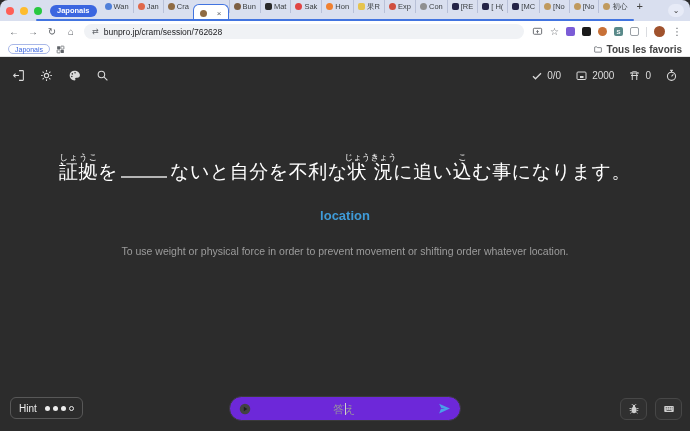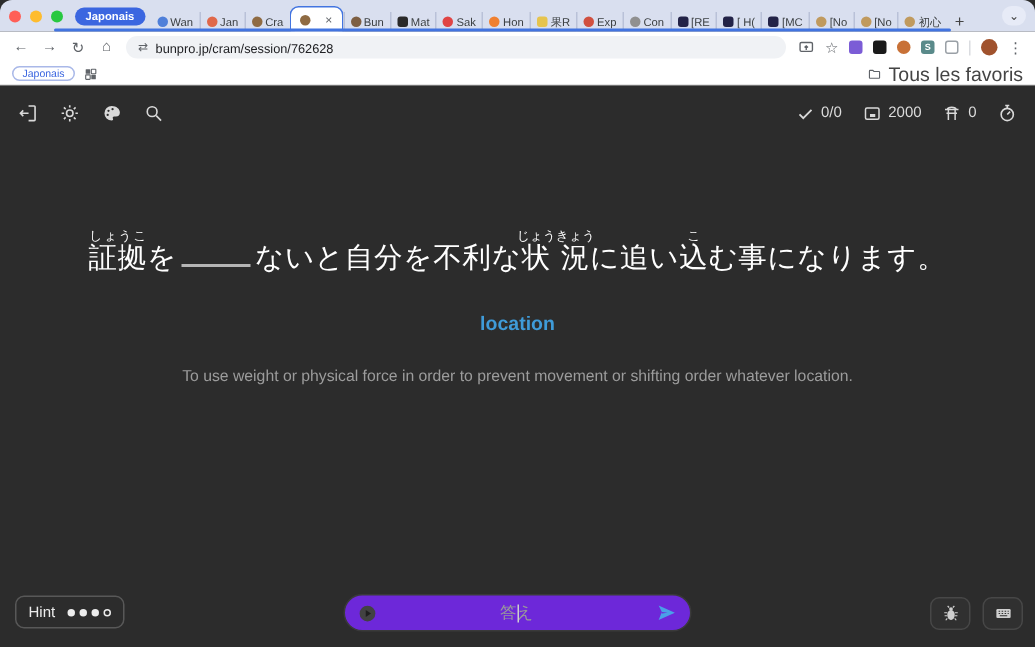--- a/index.html
+++ b/index.html
@@ -5,21 +5,21 @@
   * { box-sizing: border-box; margin: 0; padding: 0; }
   html,body { width:690px; height:431px; overflow:hidden; }
   body { font-family:"Liberation Sans", sans-serif; background:#2c2c2c; position:relative; }
 
   
   .chrome { position:absolute; top:0; left:0; width:690px; height:57px; }
   .tabstrip { height:21px; background:#d9dfef; border-radius:8px 8px 0 0; display:flex; align-items:center; padding:0 6px; position:relative; }
   .lights { display:flex; gap:6px; margin-right:8px; }
   .light { width:8px; height:8px; border-radius:50%; }
   .group-pill { background:#3b66e0; color:#fff; font-size:7.5px; font-weight:bold; padding:1.5px 7px; border-radius:8px; margin-right:4px; white-space:nowrap; }
-  .tabs { display:flex; align-items:flex-end; height:100%; flex:1; min-width:0; }
+  .tabs { display:flex; align-items:flex-start; height:100%; flex:1; min-width:0; }
   .tab { display:flex; align-items:center; gap:2px; font-size:7.5px; color:#3c4043; padding:0 4px; white-space:nowrap; height:13px; border-left:1px solid #b9c1d8; }
   .tab:first-child { border-left:none; }
   .tab .favicon { width:7px; height:7px; border-radius:50%; flex:none; }
   .tab .favicon.sq { border-radius:2px; }
   .tab.active { background:#fff; border:1.5px solid #4274e0; border-bottom:none; border-radius:6px 6px 0 0; height:17px; align-self:flex-end; padding:0 6px; gap:5px; }
   .tab.active .close { font-size:8px; color:#5f6368; }
   .newtab { font-size:11px; color:#444; padding:0 5px; }
   .strip-chevron { position:absolute; right:6px; top:4px; width:16px; height:13px; background:#e7ebf7; border-radius:7px; font-size:8px; color:#444; display:flex; align-items:center; justify-content:center; }
   .group-line { position:absolute; left:36px; right:56px; bottom:0; height:2px; background:#4274e0; border-radius:2px; }
 
@@ -28,21 +28,21 @@
   .omnibox { width:440px; height:15px; background:#f0f2f5; border-radius:8px; display:flex; align-items:center; gap:5px; padding:0 8px; font-size:8.5px; color:#202124; }
   .swap-ic { font-size:8px; color:#5f6368; }
   .chrome-right { margin-left:auto; display:flex; align-items:center; gap:7px; }
   .chrome-ic { font-size:10px; color:#5f6368; }
   .ext { width:9px; height:9px; border-radius:2px; display:flex; align-items:center; justify-content:center; font-size:6px; color:#fff; font-weight:bold; }
   .avatar { width:11px; height:11px; border-radius:50%; background:#a0522d; }
   .vsep { width:1px; height:10px; background:#dadce0; }
 
   .bookrow { height:15px; background:#fff; border-bottom:1px solid #e4e4e4; display:flex; align-items:center; padding:0 8px; gap:6px; }
   .bm-pill { border:1px solid #a9b8e8; color:#3b66e0; font-size:7px; padding:0.5px 6px; border-radius:8px; }
-  .book-right { margin-left:auto; display:flex; align-items:center; gap:4px; font-size:13px; color:#444; }
+  .book-right { margin-left:auto; display:flex; align-items:center; gap:4px; font-size:10px; color:#444;font-weight:bold; }
 
   
   .app { position:absolute; top:57px; left:0; width:690px; height:374px; background:#2c2c2c; }
   .app-toolbar { position:absolute; top:12px; left:12px; right:12px; display:flex; justify-content:space-between; align-items:center; }
   .tool-left { display:flex; gap:15px; align-items:center; }
   .tool-right { display:flex; gap:14px; align-items:center; color:#dcdcdc; font-size:10px;justify-content:center; }
   .stat { display:flex; gap:4px; align-items:center; }
   .iconbtn { display:flex; align-items:center; justify-content:center; cursor:pointer; }
 
   .sentence { position:absolute; top:96px; width:100%; text-align:center; color:#fff; font-size:19px; font-weight:500; letter-spacing:0.5px; }

